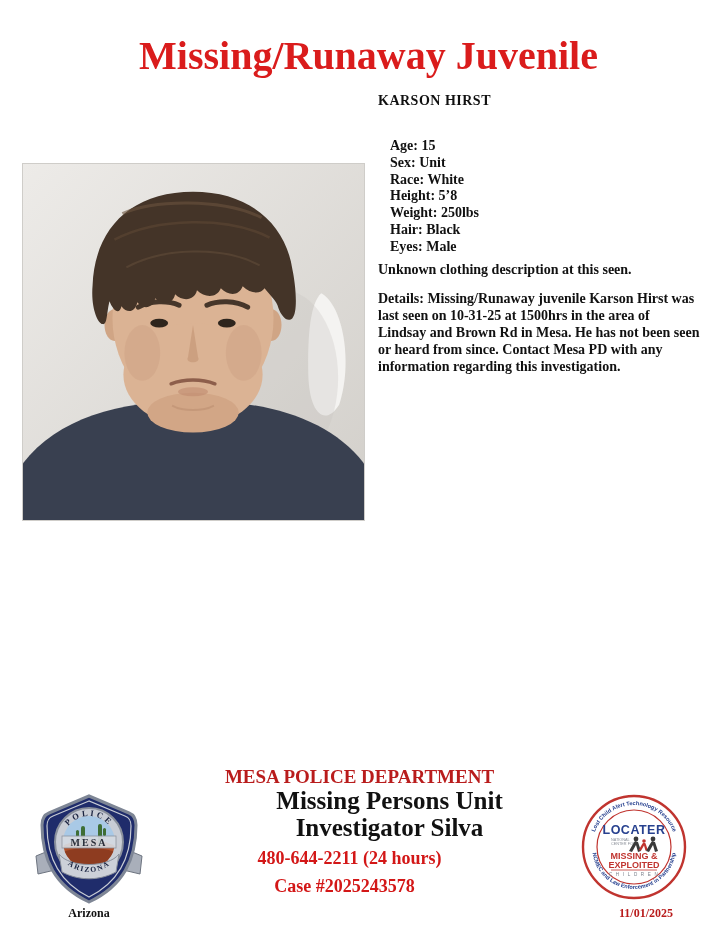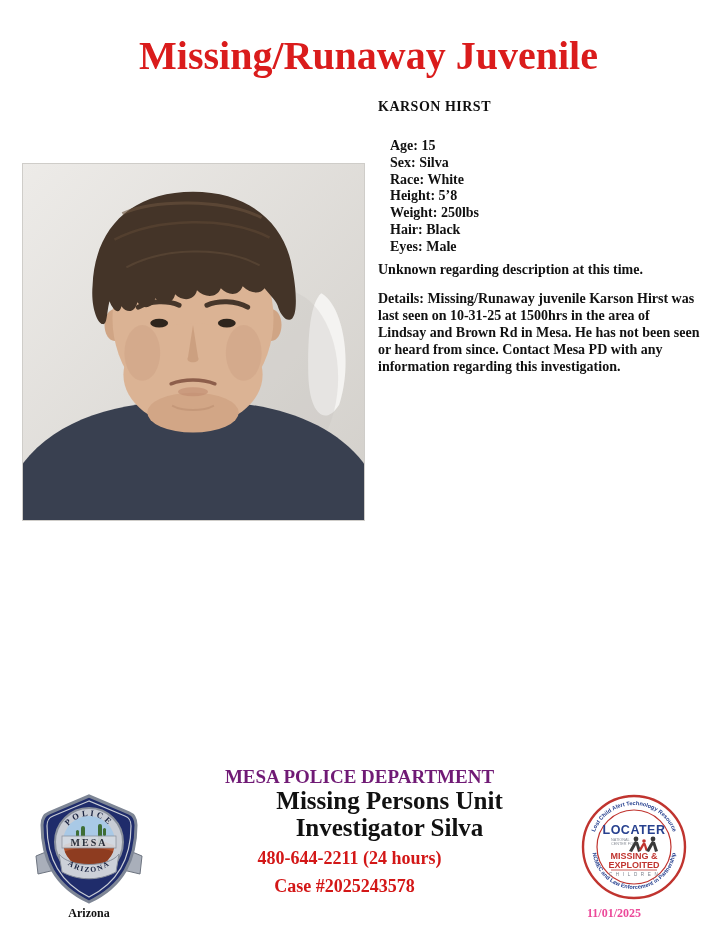--- a/index.html
+++ b/index.html
@@ -10,33 +10,33 @@
   .title{
     position:absolute;top:32px;left:0;width:719px;margin:0;text-align:center;
     font-size:40px;font-weight:bold;color:#da1c1c;letter-spacing:0px;padding-left:9px;
   }
   .photo{
     position:absolute;left:22px;top:163px;width:343px;height:358px;
     border:1px solid #cfcdc9;box-sizing:border-box;background:#dedcd8;
   }
   .photo svg{display:block;width:100%;height:100%;}
   .info{position:absolute;left:378px;top:0;width:322px;color:#111111;}
-  .subject-name{position:absolute;top:99px;left:0;font-size:14px;font-weight:bold;letter-spacing:0.5px;}
+  .subject-name{position:absolute;top:93px;left:0;font-size:14px;font-weight:bold;letter-spacing:0.5px;}
   .attrs{position:absolute;top:138px;left:12px;font-size:14px;font-weight:bold;line-height:16.8px;}
   .clothing{position:absolute;top:262px;left:0;width:322px;font-size:14px;font-weight:bold;}
   .details{position:absolute;top:290px;left:0;width:322px;font-size:14px;font-weight:bold;line-height:17px;}
-  .f-dept{position:absolute;top:766px;left:0;width:719px;text-align:center;font-size:19px;font-weight:bold;color:#701a75;}
+  .f-dept{position:absolute;top:766px;left:0;width:719px;text-align:center;font-size:19px;font-weight:bold;color:#b91c1c;}
   .f-unit{position:absolute;top:787px;left:30px;width:719px;text-align:center;font-size:25px;font-weight:bold;color:#111111;}
   .f-inv{position:absolute;top:814px;left:30px;width:719px;text-align:center;font-size:25px;font-weight:bold;color:#111111;}
   .f-phone{position:absolute;top:848px;left:-10px;width:719px;text-align:center;font-size:18px;font-weight:bold;color:#d31717;}
   .f-case{position:absolute;top:876px;left:-15px;width:719px;text-align:center;font-size:18px;font-weight:bold;color:#d31717;}
   .badge-wrap{position:absolute;left:35px;top:794px;width:108px;height:110px;}
   .badge-label{position:absolute;left:35px;top:906px;width:108px;text-align:center;font-size:12px;font-weight:bold;color:#111111;}
   .locater-wrap{position:absolute;left:580px;top:793px;width:108px;height:110px;}
-  .date-label{position:absolute;left:560px;top:906px;width:108px;text-align:center;font-size:12px;font-weight:bold;color:#ec4899;}
+  .date-label{position:absolute;left:592px;top:906px;width:108px;text-align:center;font-size:12px;font-weight:bold;color:#b91c1c;}
 </style>
 </head>
 <body>
 
 <div class="page">
 
   <h1 class="title">Missing/Runaway Juvenile</h1>
 
   <div class="photo">
     <svg viewBox="0 0 343 358" preserveAspectRatio="none">
@@ -75,28 +75,28 @@
       <path d="M100,50 C130,36 200,34 240,54" stroke="#6b543d" stroke-width="3" fill="none" opacity="0.6"></path>
       <path d="M92,76 C134,54 206,52 248,74" stroke="#5d4834" stroke-width="2.5" fill="none" opacity="0.6"></path>
       <path d="M104,104 C140,84 202,82 238,102" stroke="#6b543d" stroke-width="2" fill="none" opacity="0.45"></path>
     </svg>
   </div>
 
   <div class="info">
     <div class="subject-name">KARSON HIRST</div>
     <div class="attrs">
       <div>Age: 15</div>
-      <div>Sex: Silva</div>
+      <div>Sex: Unit</div>
       <div>Race: White</div>
       <div>Height: 5’8</div>
       <div>Weight: 250lbs</div>
       <div>Hair: Black</div>
       <div>Eyes: Male</div>
     </div>
-    <div class="clothing">Unknown regarding description at this time.</div>
+    <div class="clothing">Unknown clothing description at this seen.</div>
     <div class="details">Details: Missing/Runaway juvenile Karson Hirst was last seen on 10-31-25 at 1500hrs in the area of Lindsay and Brown Rd in Mesa. He has not been seen or heard from since. Contact Mesa PD with any information regarding this investigation.</div>
   </div>
 
   <div class="f-dept">MESA POLICE DEPARTMENT</div>
   <div class="f-unit">Missing Persons Unit</div>
   <div class="f-inv">Investigator Silva</div>
   <div class="f-phone">480-644-2211 (24 hours)</div>
   <div class="f-case">Case #2025243578</div>
 
   <div class="badge-wrap">

